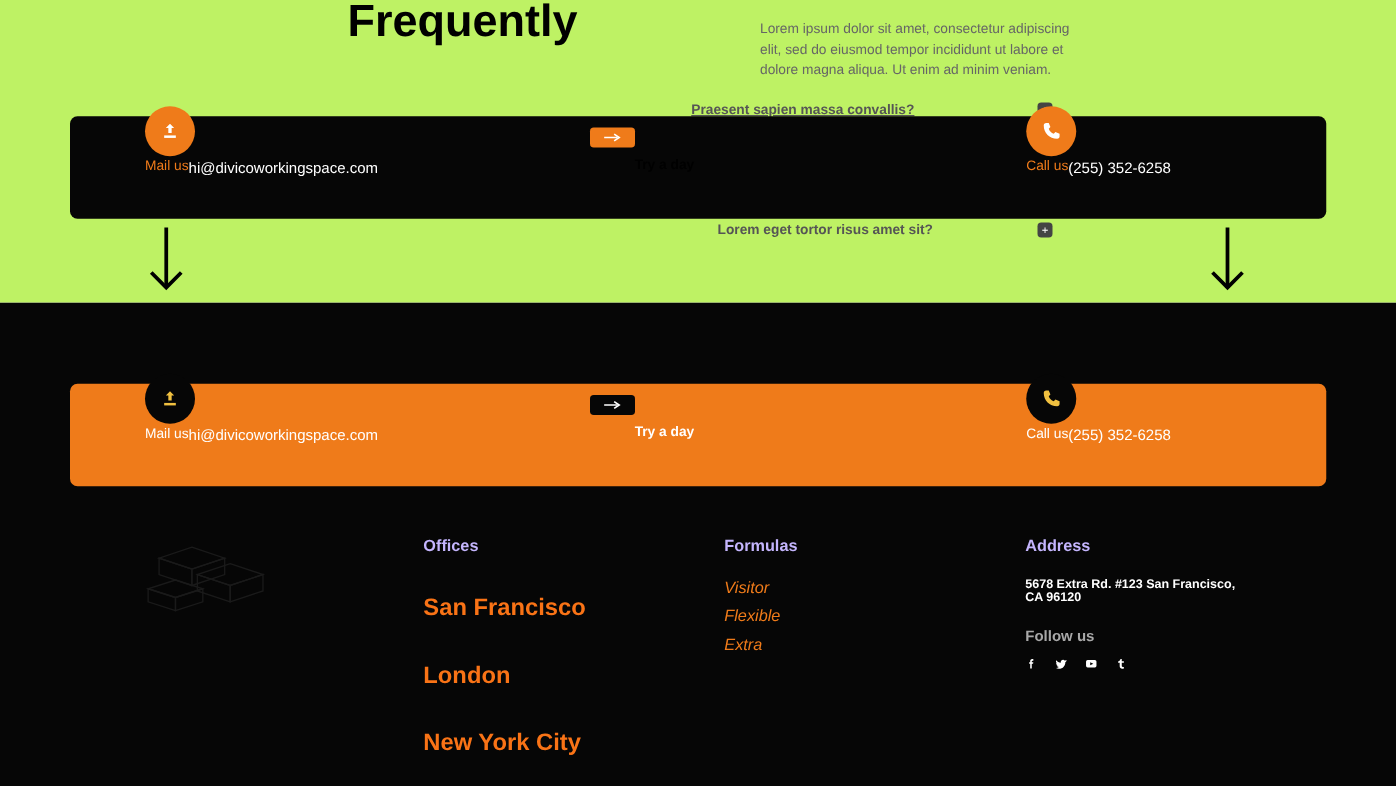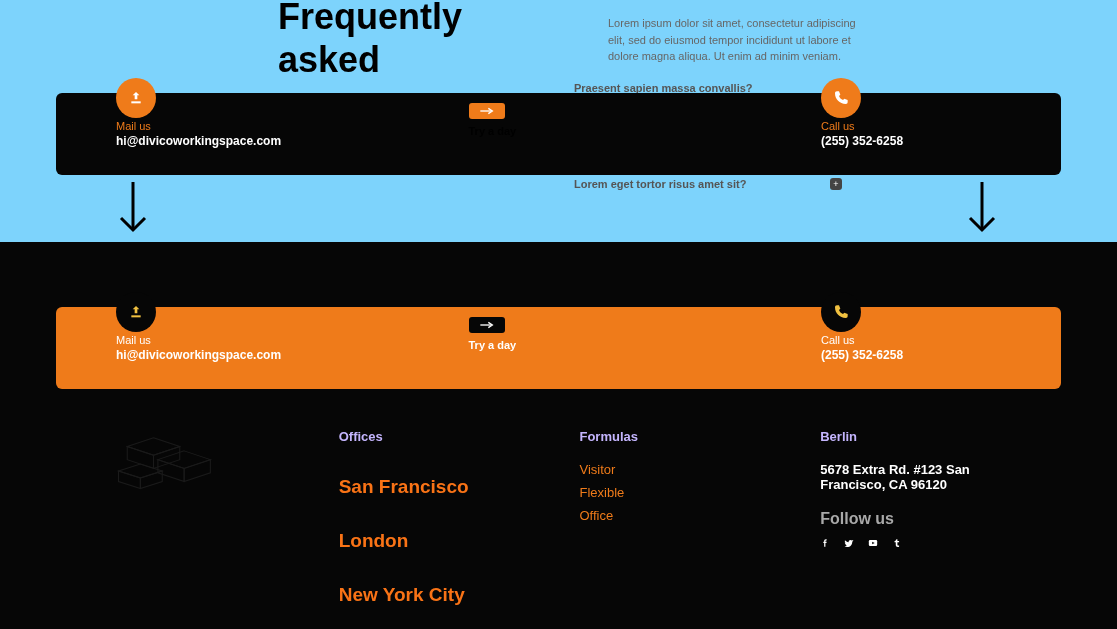--- a/index.html
+++ b/index.html
@@ -3,21 +3,21 @@
 <meta charset="utf-8">
 <style>
   * { box-sizing: border-box; margin: 0; padding: 0; }
   body {
     font-family: 'Segoe UI', Arial, sans-serif;
     background: #e9e9e9;
     width: 1117px;
     overflow-x: hidden;
   }
   .top-section {
-    background: #7dd3fc;
+    background: #bef264;
     position: relative;
     height: 242px;
     padding-top: 0;
   }
   .faq-title {
     position: absolute;
     left: 278px;
     top: -5px;
     font-size: 36px;
     font-weight: 900;
@@ -59,22 +59,22 @@
     position: relative;
     height: 82px;
     display: flex;
     justify-content: space-between;
     align-items: center;
     padding: 0 60px;
   }
   .cta-bar.second { background: #ef7b1a; }
   .cta-col {
     display: flex;
-    flex-direction: column;
-    align-items: flex-start;
+    flex-direction: row;
+    align-items: flex-end;
     position: relative;
     min-width: 180px;
   }
   .cta-icon-circle {
     position: absolute;
     top: -42px;
     width: 40px;
     height: 40px;
     border-radius: 50%;
     display: flex;
@@ -84,21 +84,21 @@
   .cta-icon-circle.orange { background: #ef7b1a; }
   .cta-icon-circle.black { background: #060606; }
   .cta-label {
     font-size: 11px;
     color: #ef7b1a;
     margin-bottom: 2px;
   }
   .cta-bar.second .cta-label { color: #fff; }
   .cta-value {
     font-size: 12px;
-    font-weight: 700;
+    font-weight: 400;
     color: #fff;
   }
   .try-btn {
     color: #fff;
     font-size: 9px;
     border-radius: 4px;
     display: flex;
     align-items: center;
     justify-content: center;
     align-self: flex-start;
@@ -160,29 +160,30 @@
     font-size: 19px;
     color: #f97316;
     font-weight: 700;
     margin-bottom: 8px;
     margin-top: 32px;
   }
   .formula-item {
     font-size: 13px;
     color: #ef7b1a;
     margin-bottom: 8px;
+    font-style: italic;
   }
   .address-text {
-    font-size: 13px;
+    font-size: 10px;
     color: #fff;
     font-weight: 600;
     margin-bottom: 18px;
   }
   .follow-heading {
-    font-size: 16px;
+    font-size: 12px;
     color: #a8a8a8;
     font-weight: 600;
     margin-bottom: 10px;
   }
   .social-row {
     display: flex;
     gap: 14px;
   }
   .social-icon { font-size: 11px; color: #fff; }
   .copyright-row {
@@ -195,24 +196,23 @@
     color: #9a9a9a;
   }
   svg { display: block; }
 </style>
 </head>
 <body>
 
 <div class="top-section">
   <div class="faq-title">
     <div>Frequently</div>
-    <div>asked</div>
   </div>
   <div class="faq-lorem">Lorem ipsum dolor sit amet, consectetur adipiscing elit, sed do eiusmod tempor incididunt ut labore et dolore magna aliqua. Ut enim ad minim veniam.</div>
-  <div class="faq-item" style="left:574px; top:82px;text-decoration:underline;">Praesent sapien massa convallis?</div>
+  <div class="faq-item" style="left:553px; top:82px;text-decoration:underline;">Praesent sapien massa convallis?</div>
   <div class="faq-plus" style="left:830px; top:82px;">+</div>
   <div class="faq-item" style="left:574px; top:178px;">Lorem eget tortor risus amet sit?</div>
   <div class="faq-plus" style="left:830px; top:178px;">+</div>
 
   <div style="position:absolute; top:93px; width:100%;">
     <div class="cta-bar">
       <div class="cta-col">
         <div class="cta-icon-circle orange">
           <svg width="16" height="16" viewBox="0 0 24 24" fill="none">
               <path d="M12 3 L7 8 H10 V14 H14 V8 H17 Z" fill="#fff"></path>
@@ -315,24 +315,24 @@
       <div class="footer-heading">Offices</div>
       <div class="office-item">San Francisco</div>
       <div class="office-item">London</div>
       <div class="office-item">New York City</div>
       <div class="office-item">Berlin</div>
     </div>
     <div class="footer-col">
       <div class="footer-heading">Formulas</div>
       <div class="formula-item">Visitor</div>
       <div class="formula-item">Flexible</div>
-      <div class="formula-item">Office</div>
+      <div class="formula-item">Extra</div>
     </div>
     <div class="footer-col">
-      <div class="footer-heading">Berlin</div>
+      <div class="footer-heading">Address</div>
       <div class="address-text">5678 Extra Rd. #123 San Francisco, CA 96120</div>
       <div class="follow-heading">Follow us</div>
       <div class="social-row">
         <span class="social-icon">
           <svg width="10" height="10" viewBox="0 0 24 24" fill="#fff">
               <path d="M13 9 H16 L15.5 12 H13 V21 H10 V12 H8 V9 H10 V7 C10 5 11 3 14 3 H16 V6 H14.5 C13.5 6 13 6.5 13 7.5 Z"></path>
             </svg>
         </span>
         <span class="social-icon">
           <svg width="10" height="10" viewBox="0 0 24 24" fill="#fff">

